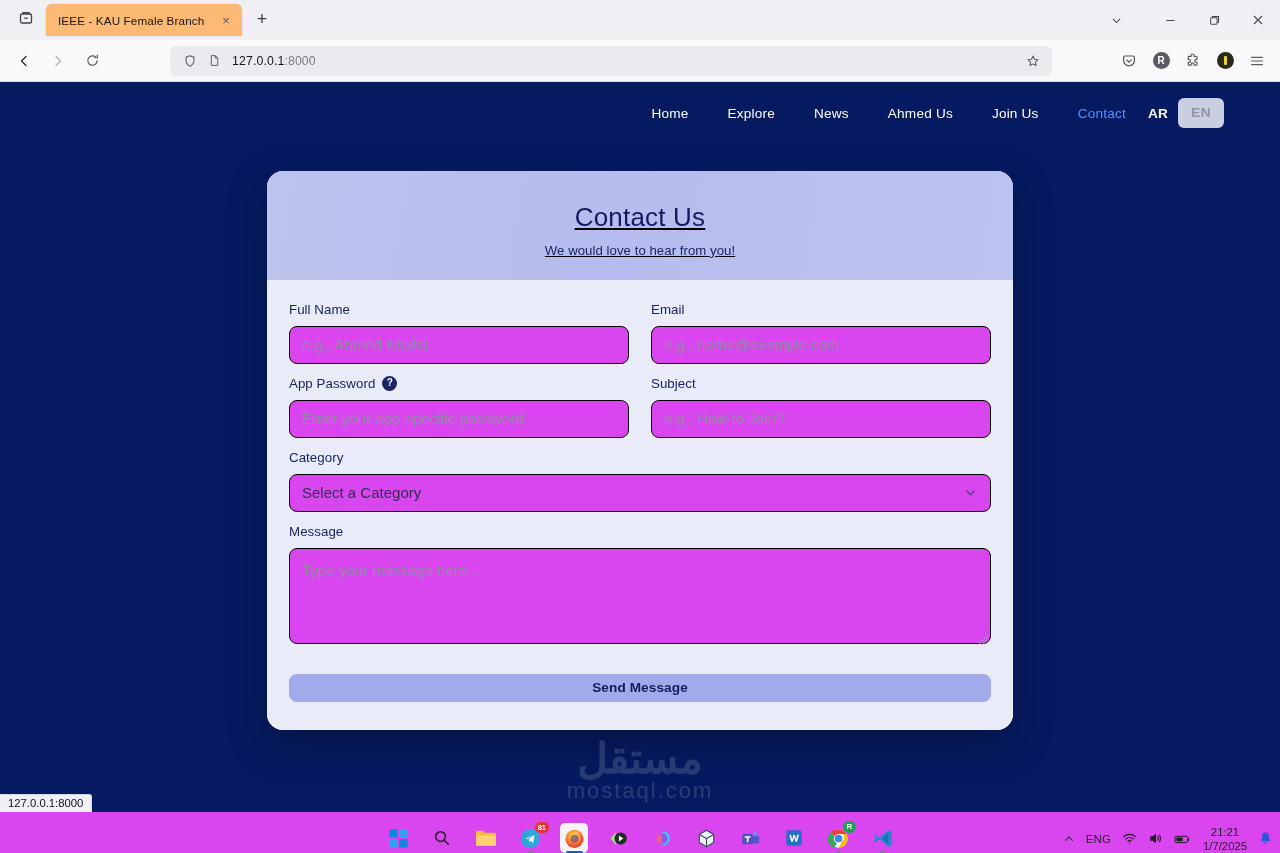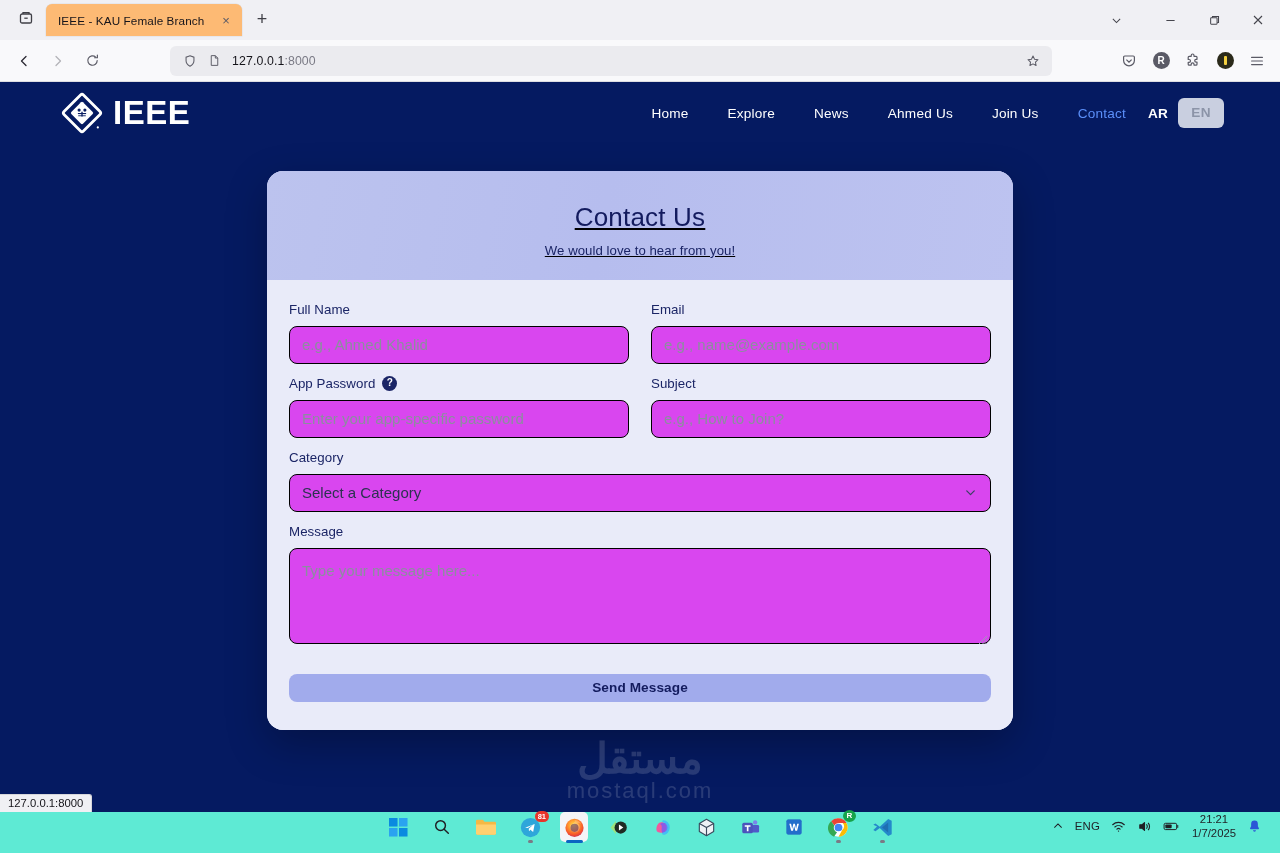--- a/index.html
+++ b/index.html
@@ -365,23 +365,23 @@
     border-top-right-radius: 3px;
     padding: 2px 8px 3px;
     font-size: 11.3px;
     color: #15141a;
     z-index: 10;
   }
 
   
   .taskbar {
     height: 41px;
-    background: #5eead4;
-    display: flex;
-    align-items: flex-start;
+    background: #d946ef;
+    display: flex;
+    align-items: flex-end;
     position: relative;
   }
   .taskbar-center {
     position: absolute;
     left: 50%;
     transform: translateX(-50%);
     display: flex;
     align-items: center;
     gap: 16px;
   }
@@ -422,21 +422,21 @@
     line-height: 1.2;
     min-width: 13px;
     text-align: center;
   }
   .badge.green { background: #16a34a; top: -2px; right: -4px; border-radius: 50%; width:12px; height:12px; padding:0; display:flex; align-items:center; justify-content:center; font-size:8px;}
   .tray {
     margin-left: auto;
     display: flex;
     align-items: center;
     gap: 11px;
-    padding-right: 18px;
+    padding-right: 7px;
     color: #1f1f24;
   }
   .tray-item { display: flex; align-items: center; justify-content: center; }
   .tray-lang { font-size: 11.4px; letter-spacing: 0.2px; }
   .tray-clock {
     font-size: 11.3px;
     line-height: 1.25;
     text-align: center;
   }
 </style>
@@ -544,37 +544,20 @@
       <svg width="16" height="16" viewBox="0 0 16 16" stroke="#5b5b66" stroke-width="1.2" stroke-linecap="round">
           <path d="M2.6 4.4h10.8M2.6 8h10.8M2.6 11.6h10.8"></path>
         </svg>
     </div>
   </div>
 </div>
 
 <div class="viewport">
 
   <div class="site-header">
-    <div class="brand">
-      <svg class="brand-logo" viewBox="0 0 64 64">
-        <g transform="rotate(45 32 32)">
-          <rect x="12" y="12" width="40" height="40" rx="3" fill="none" stroke="#ffffff" stroke-width="4"></rect>
-          <rect x="20" y="20" width="24" height="24" rx="2" fill="#ffffff"></rect>
-        </g>
-        <g transform="translate(32,31)" fill="#0b1f63">
-          <circle cx="-4.2" cy="-3.2" r="2.3"></circle>
-          <circle cx="4.2" cy="-3.2" r="2.3"></circle>
-          <path d="M-6 1h12v1.6H-6z"></path>
-          <path d="M-1 -1h2v7h-2z"></path>
-          <path d="M-5.5 4.4h11v1.3h-11z"></path>
-        </g>
-        <circle cx="55" cy="53" r="1.6" fill="#ffffff"></circle>
-      </svg>
-      <span class="brand-text">IEEE</span>
-    </div>
 
     <nav class="site-nav">
       <a class="nav-link">Home</a>
       <a class="nav-link">Explore</a>
       <a class="nav-link">News</a>
       <a class="nav-link">Ahmed Us</a>
       <a class="nav-link">Join Us</a>
       <a class="nav-link active">Contact</a>
       <span class="lang-group">
         <span class="lang-ar">AR</span>

